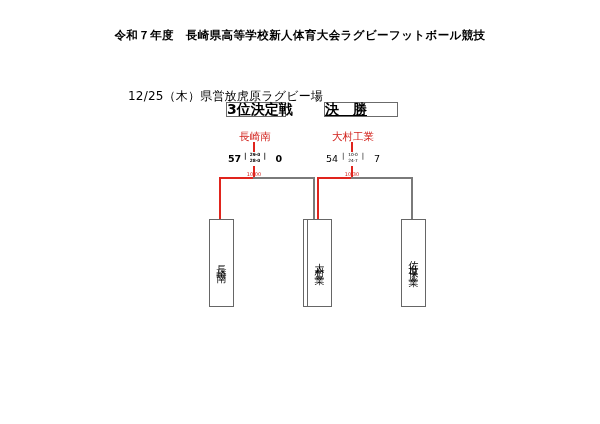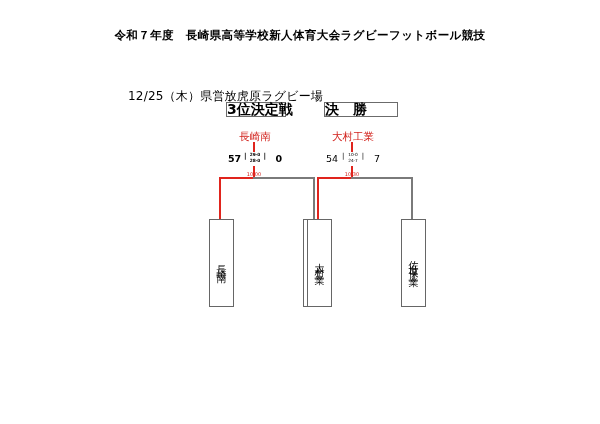--- a/index.html
+++ b/index.html
@@ -27,21 +27,21 @@
     font-size:12px;white-space:nowrap;letter-spacing:.2px;
   }
 
   
   .match-head{
     position:absolute;border:1px solid #6b6b6b;background:#fff;
     font-size:14px;font-weight:bold;text-align:left;
     line-height:13px;height:13px;white-space:nowrap;
   }
   #head-third{left:226px;top:102px;width:58px;}
-  #head-final{left:324px;top:102px;width:72px;}
+  #head-final{left:324px;top:102px;width:72px;text-decoration:underline;}
 
   
   .winner{
     position:absolute;color:#d2221c;font-size:10.5px;
     text-align:center;white-space:nowrap;font-weight:normal;
   }
   #winner-left{left:215px;top:130px;width:80px;}
   #winner-right{left:313px;top:130px;width:80px;}
 
   

